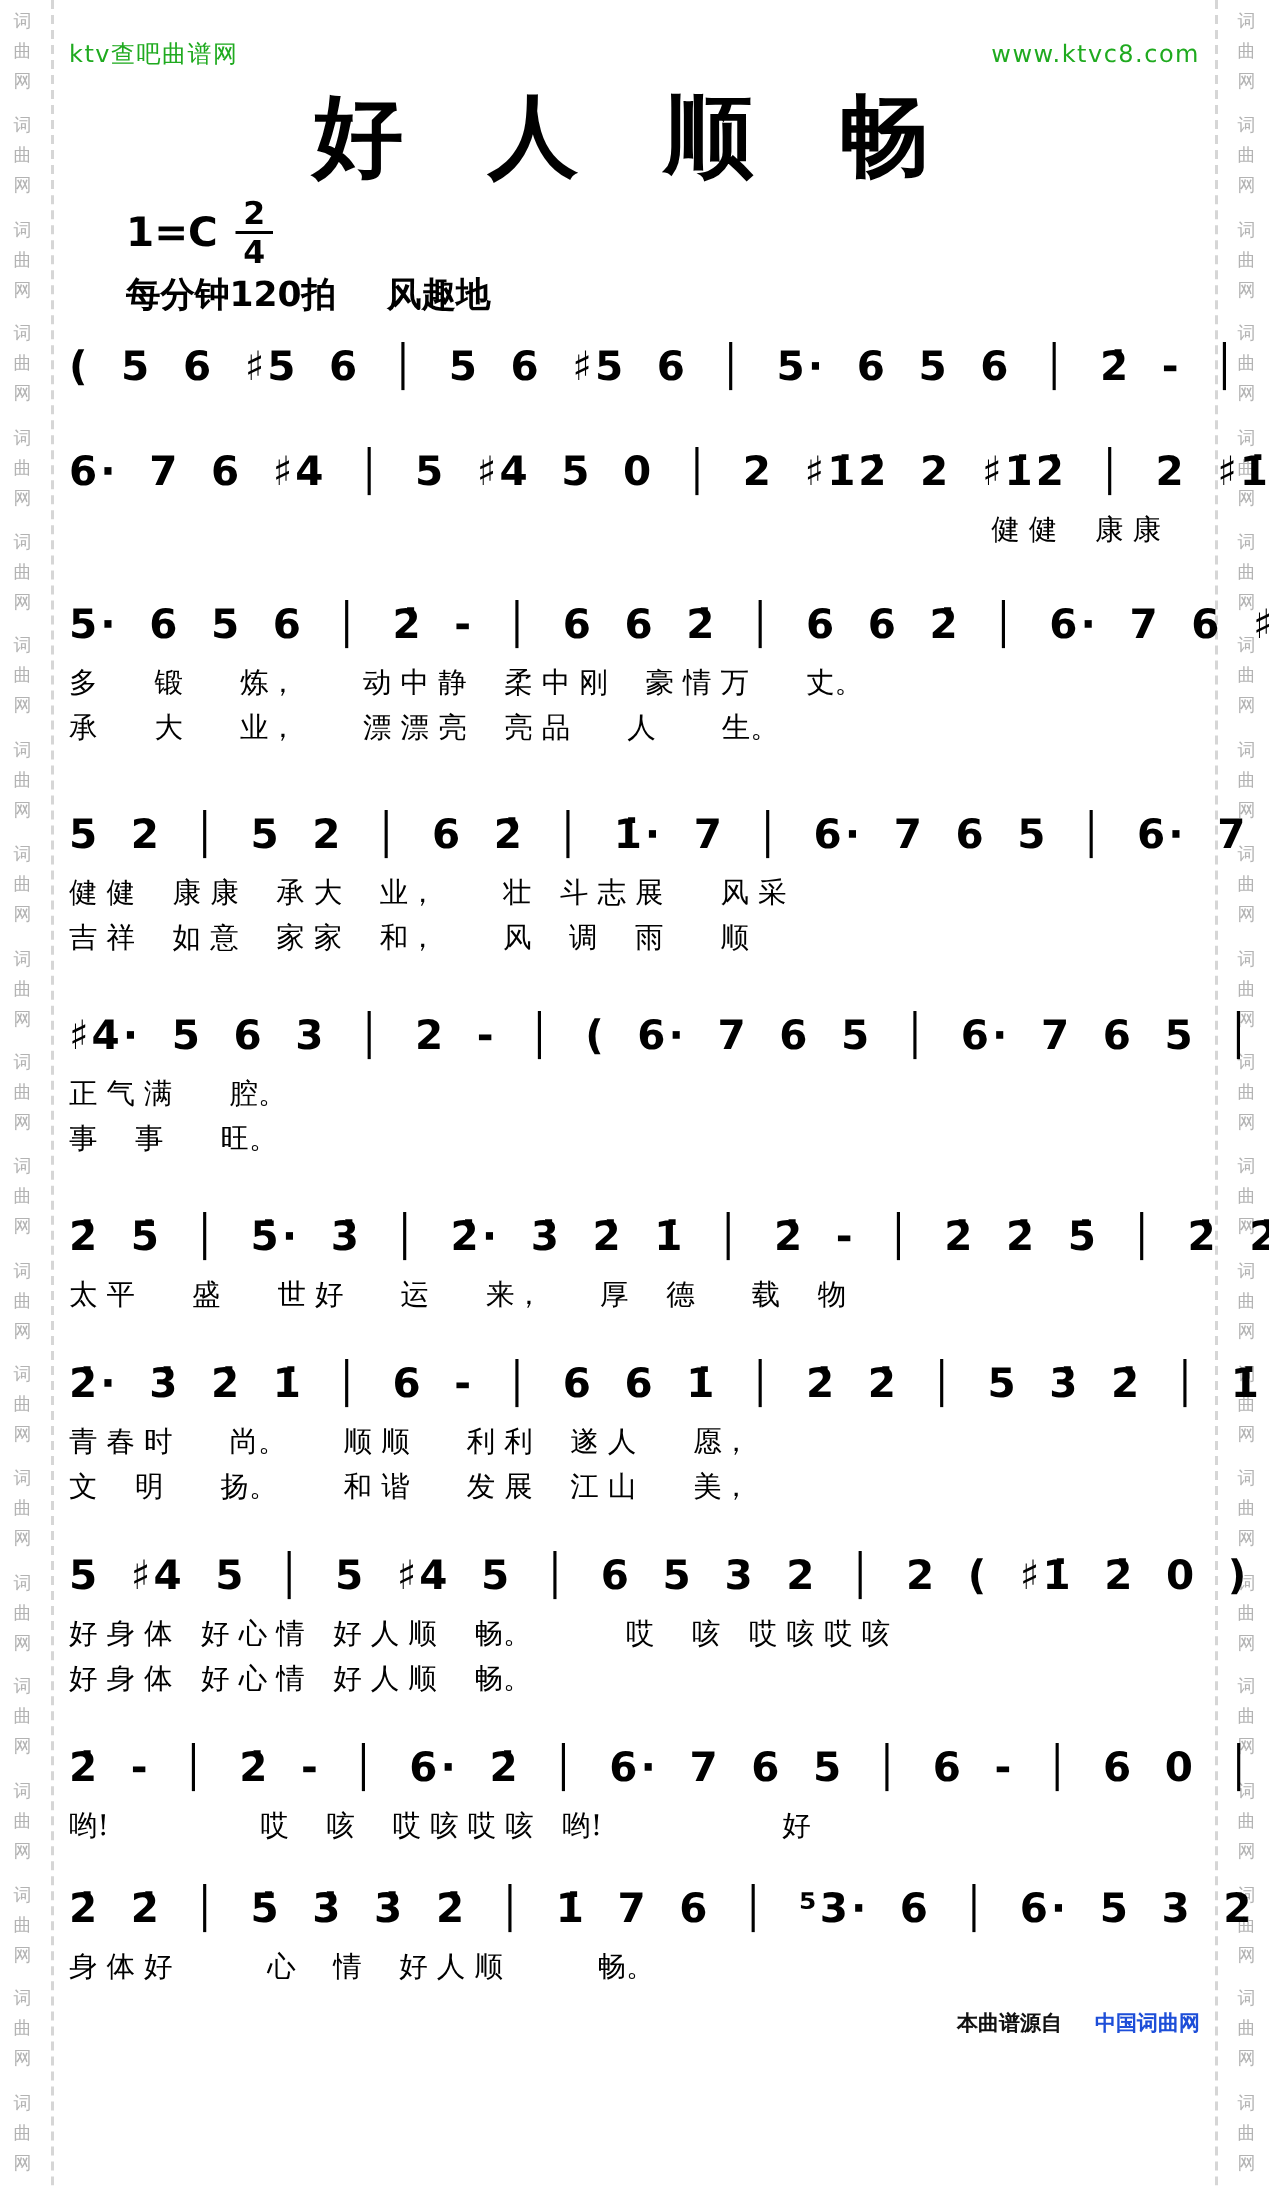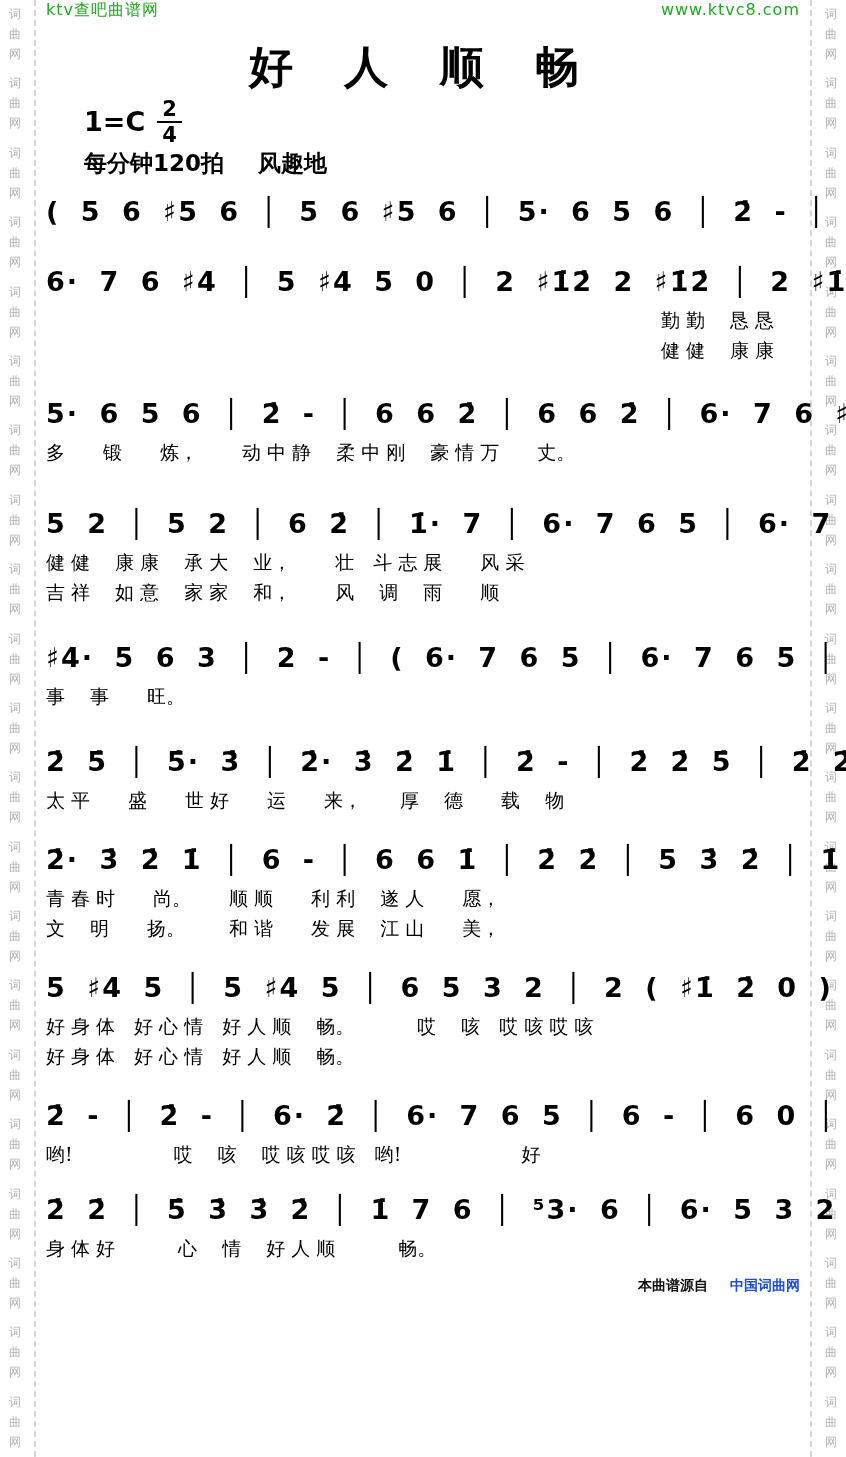--- a/index.html
+++ b/index.html
@@ -15,25 +15,25 @@
     padding:6px 0;font-family:"DejaVu Serif", serif;
   }
   .wm-left{left:0;}
   .wm-right{right:0;}
   .wm-line{position:absolute;top:0;bottom:0;width:0;border-left:2px dashed #d6d6d6;}
   .wm-line-left{left:34px;}
   .wm-line-right{right:34px;}
   .wm-group{display:flex;flex-direction:column;gap:3px;}
   
   .main{position:absolute;left:46px;right:46px;top:0;}
-  .site-row{display:flex;justify-content:space-between;align-items:baseline;font-size:16px;color:#1faa1f;}
+  .site-row{display:flex;justify-content:space-between;align-items:baseline;padding-top:26px;font-size:16px;color:#1faa1f;}
   .site-row .site{letter-spacing:1px;}
   .title{
     text-align:center;font-family:"DejaVu Serif", serif;font-weight:bold;
-    font-size:44px;letter-spacing:18px;margin:20px 0 0 0;line-height:1.2;color:#000;
+    font-size:60px;letter-spacing:18px;margin:8px 0 0 0;line-height:1.2;color:#000;
   }
   .meta-row{display:flex;justify-content:space-between;align-items:flex-start;margin-top:4px;padding:0 18px 0 38px;}
   .key-block{display:flex;align-items:center;gap:12px;font-weight:bold;font-size:27px;color:#000;text-align:center;}
   .timesig{display:inline-flex;flex-direction:column;align-items:center;font-size:21px;line-height:1.05;font-weight:bold;}
   .timesig .num{border-bottom:2px solid #000;padding:0 5px 1px 5px;}
   .timesig .den{padding-top:1px;}
   .credits{text-align:right;font-family:"DejaVu Serif", serif;font-size:20px;line-height:1.75;color:#000;}
   .tempo-row{margin:2px 0 10px 38px;font-weight:bold;font-size:23px;color:#000;display:flex;gap:34px;}
   
   .score{margin-top:6px;}
@@ -306,37 +306,38 @@
   </div>
 
   <div class="score">
 
     <div class="system sys-1">
       <div class="notes">( 5 6 ♯5 6 │ 5 6 ♯5 6 │ 5· 6 5 6 │ 2̇ - │ 6 2̇ ♯1̇ 2̇ │ 6 2̇ ♯1̇ 2̇ │</div>
     </div>
 
     <div class="system sys-2 lyrics-right">
       <div class="notes">6· 7 6 ♯4 │ 5 ♯4 5 0 │ 2 ♯1̇2̇ 2 ♯1̇2̇ │ 2 ♯1̇2̇ 2 ♯1̇2̇ ) │ 5 2 │ 5 2 │</div>
-      <div class="lyric">勤 勤　 恳 恳</div>
       <div class="lyric">健 健　 康 康</div>
     </div>
 
     <div class="system sys-3">
       <div class="notes">5· 6 5 6 │ 2̇ - │ 6 6 2̇ │ 6 6 2̇ │ 6· 7 6 ♯4 │ 5 - │</div>
       <div class="lyric">多　　锻　　炼，　　 动 中 静　 柔 中 刚　 豪 情 万　　丈。</div>
+      <div class="lyric">承　　大　　业，　　 漂 漂 亮　 亮 品　　人　　 生。</div>
     </div>
 
     <div class="system sys-4">
       <div class="notes">5 2 │ 5 2 │ 6 2̇ │ 1̇· 7 │ 6· 7 6 5 │ 6· 7 6 5 │</div>
       <div class="lyric">健 健　 康 康　 承 大　 业，　　 壮　斗 志 展　　风 采</div>
       <div class="lyric">吉 祥　 如 意　 家 家　 和，　　 风　 调　 雨　　顺</div>
     </div>
 
     <div class="system sys-5">
       <div class="notes">♯4· 5 6 3 │ 2 - │ ( 6· 7 6 5 │ 6· 7 6 5 │ ♯4· 5 6 3 │ 2 5 6 1̇ ) │</div>
+      <div class="lyric">正 气 满　　腔。</div>
       <div class="lyric">事　 事　　旺。</div>
     </div>
 
     <div class="system sys-6">
       <div class="notes">2̇ 5̇ │ 5̇· 3̇ │ 2̇· 3̇ 2̇ 1̇ │ 2̇ - │ 2̇ 2̇ 5̇ │ 2̇ 2̇ 5̇ │</div>
       <div class="lyric">太 平　　盛　　世 好　　运　　来，　　厚　 德　　载　 物</div>
     </div>
 
     <div class="system sys-7">
       <div class="notes">2̇· 3̇ 2̇ 1̇ │ 6 - │ 6 6 1̇ │ 2̇ 2̇ │ 5 3̇ 2̇ │ 1̇ 7 6 │</div>

